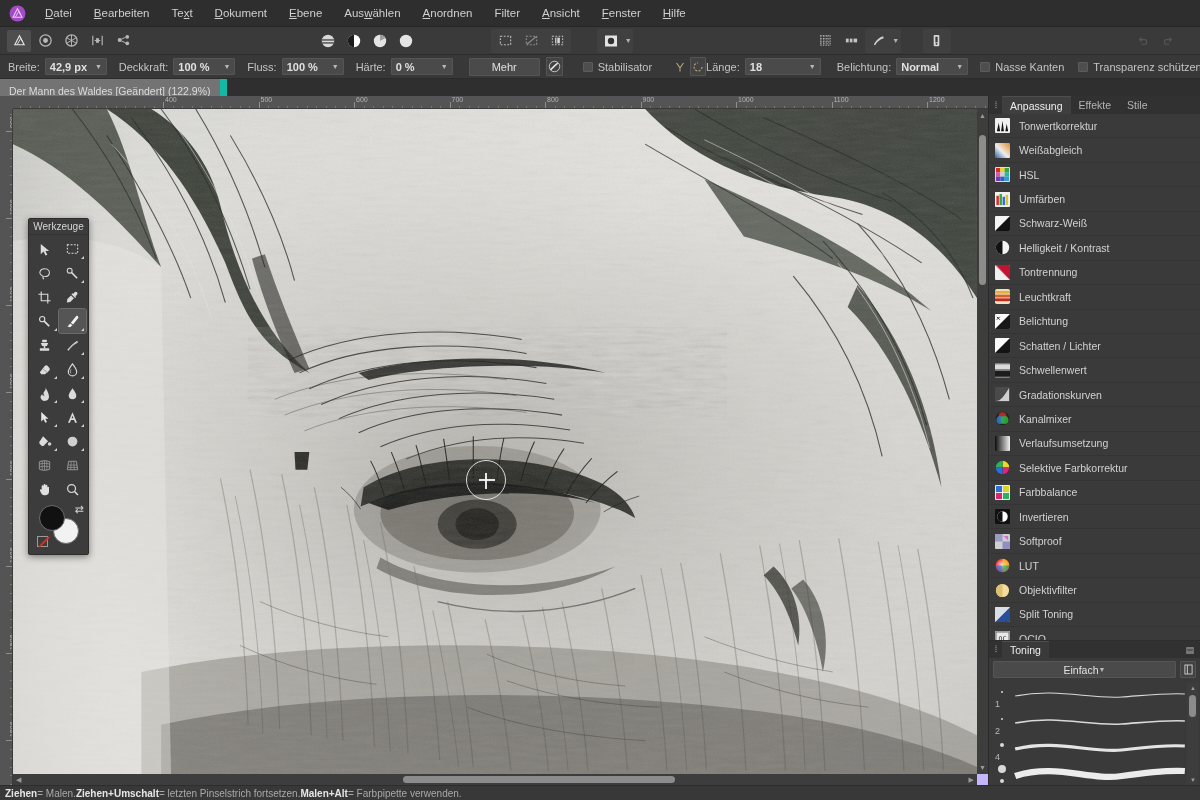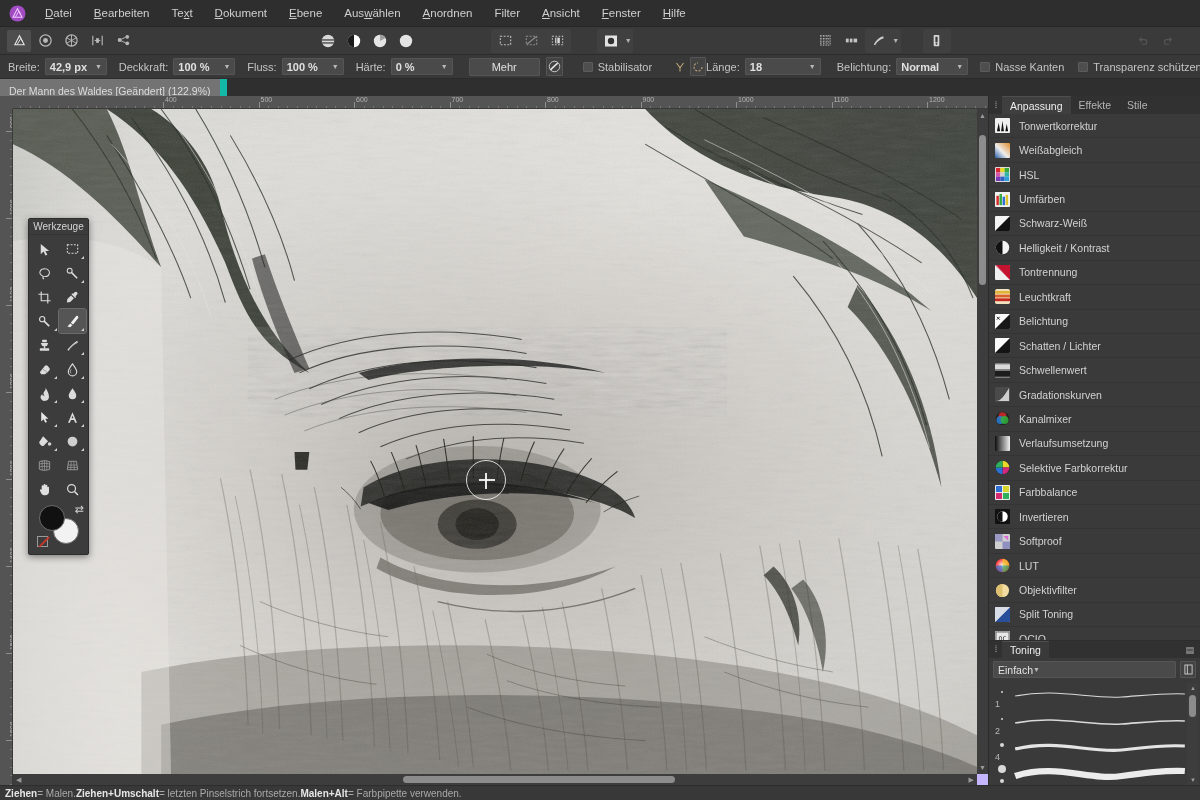--- a/index.html
+++ b/index.html
@@ -176,21 +176,21 @@
   .adjlabel { font-size:10.5px; color:#d2d2d2; white-space:nowrap; }
 
   
   .brushpanel { flex:0 0 auto; background:#3a3a3a; border-top:1px solid #2d2d2d; }
   .brushtabs { height:17px; background:#313131; display:flex; align-items:stretch; }
   .brushtabs .ptab.active { background:#3a3a3a; }
   .bp-menu { margin-left:auto; width:20px; display:flex; align-items:center; justify-content:center; color:#b5b5b5; font-size:9px;}
   .bp-sel { display:flex; align-items:center; padding:3px 4px; gap:4px; }
   .bp-dd {
     flex:1; height:17px; background:#4a4a4a; border:1px solid #555; border-radius:1px;
-    display:flex; align-items:center; justify-content:flex-start; padding:0 4px;
+    display:flex; align-items:center; justify-content:center; padding:0 4px;
     font-size:10.5px; color:#e2e2e2;
   }
   .bp-dd .dd { font-size:7px; color:#b8b8b8; }
   .bp-icon { width:16px; height:17px; border:1px solid #555; background:#434343; display:flex; align-items:center; justify-content:center; border-radius:1px;}
   .bp-list { position:relative; height:104px; background:#3a3a3a; padding:2px 2px 0 2px; display:flex; }
   .bp-sizes { width:22px; position:relative; flex:0 0 22px; }
   .bp-size-dot { position:absolute; left:7px; border-radius:50%; background:#d8d8d8; }
   .bp-size-num { position:absolute; left:4px; font-size:9px; color:#b9b9b9; }
   .bp-strokes { flex:1; position:relative; background:#3a3a3a; overflow:hidden; }
   .bp-sb { width:11px; background:#3d3d3d; position:relative; flex:0 0 11px; }

